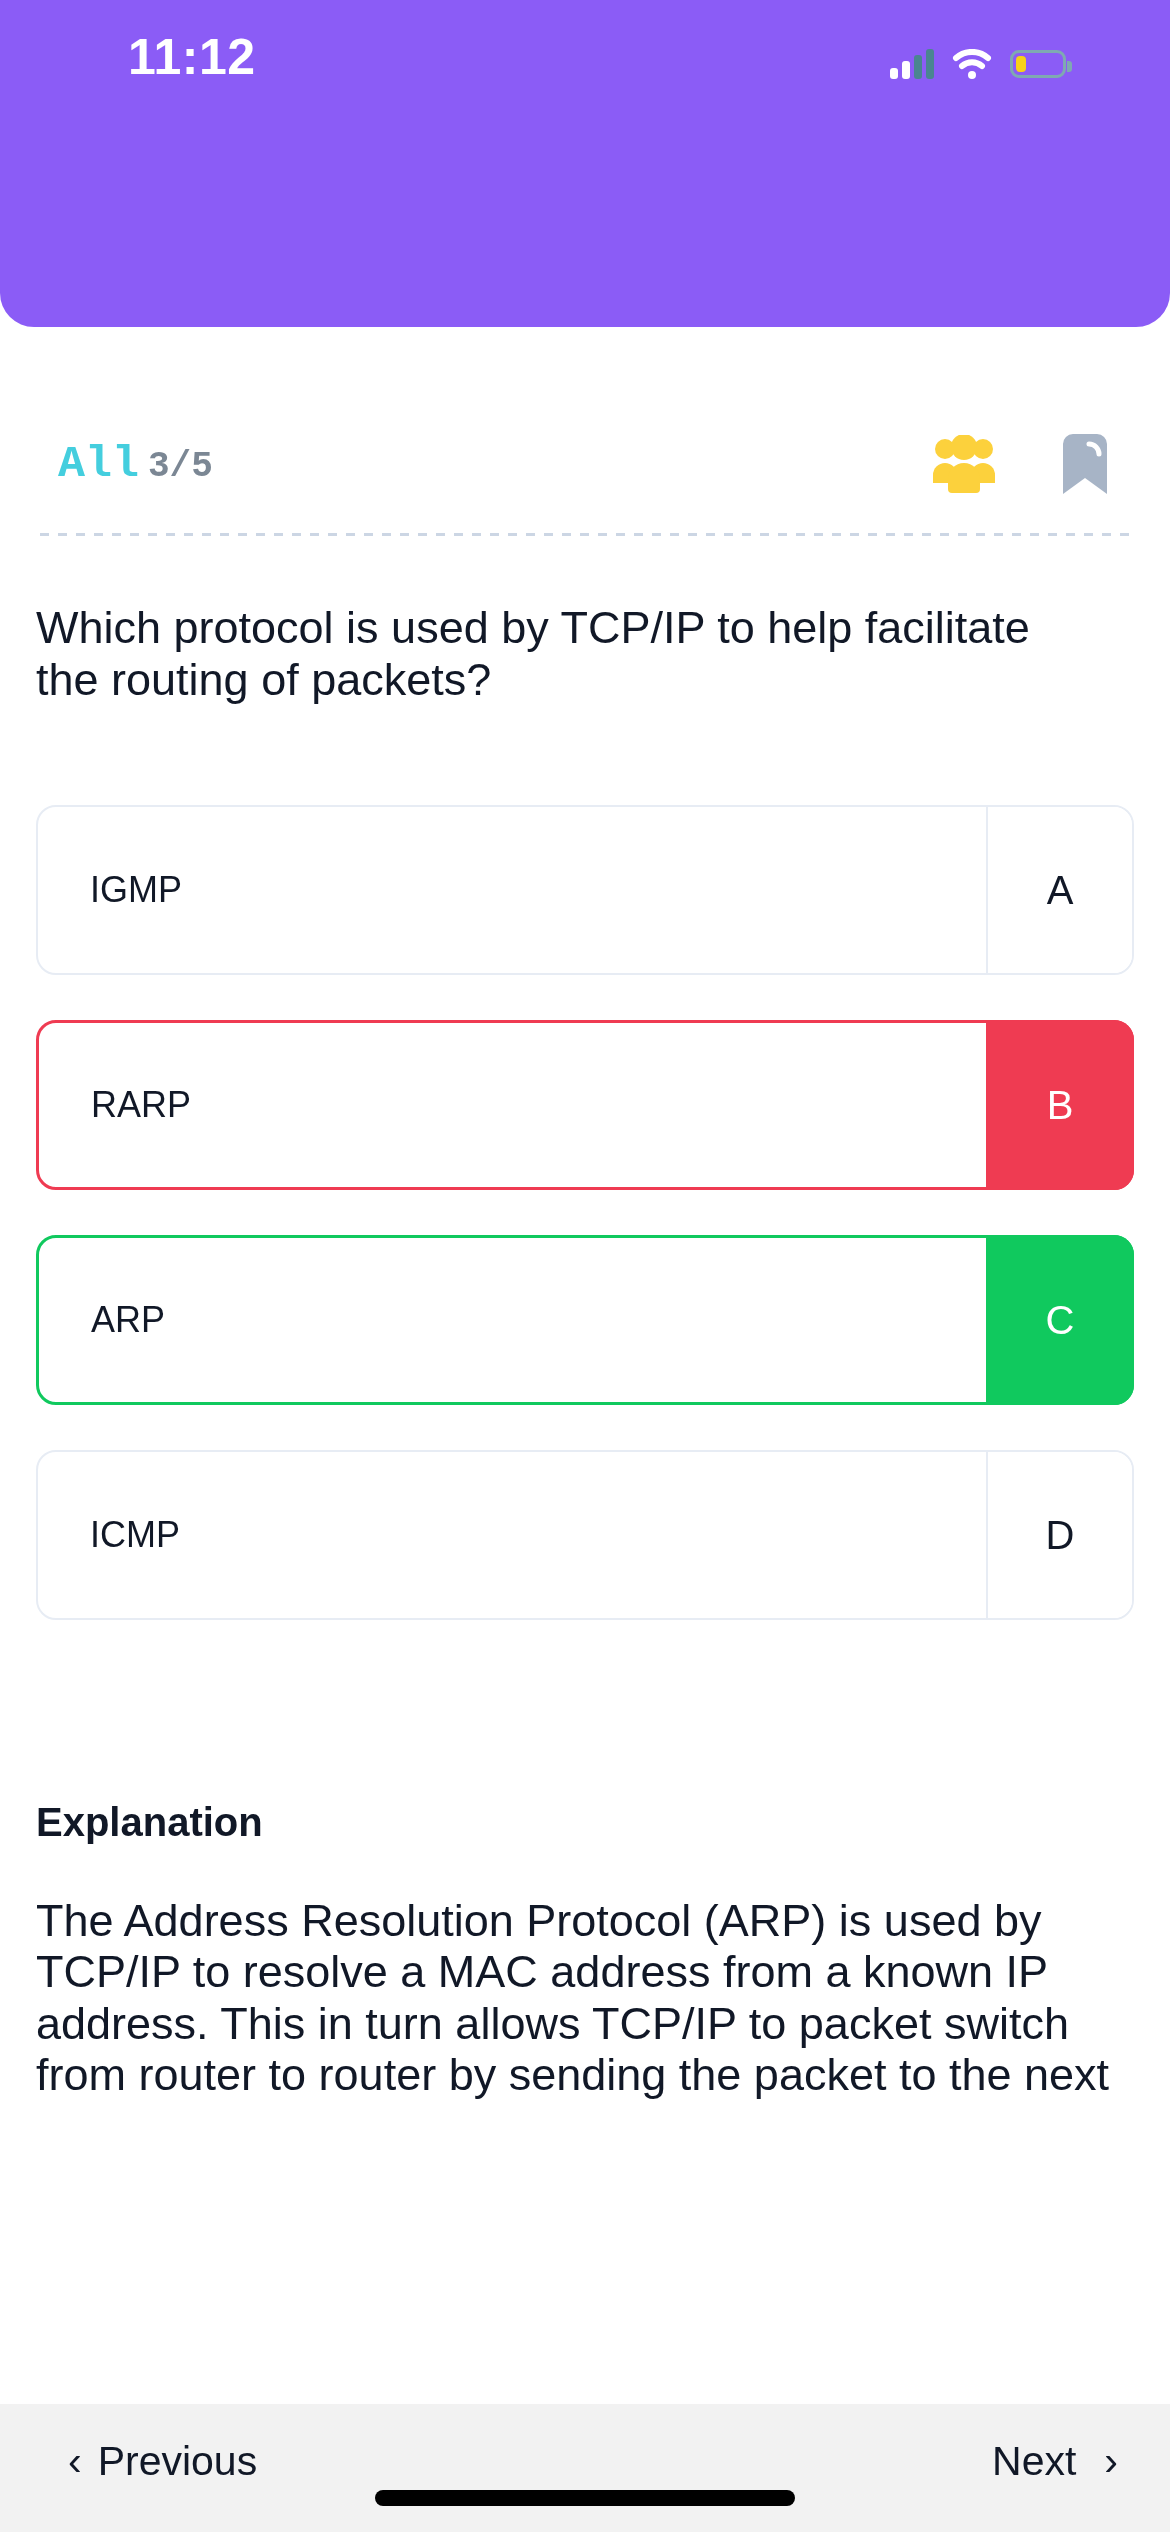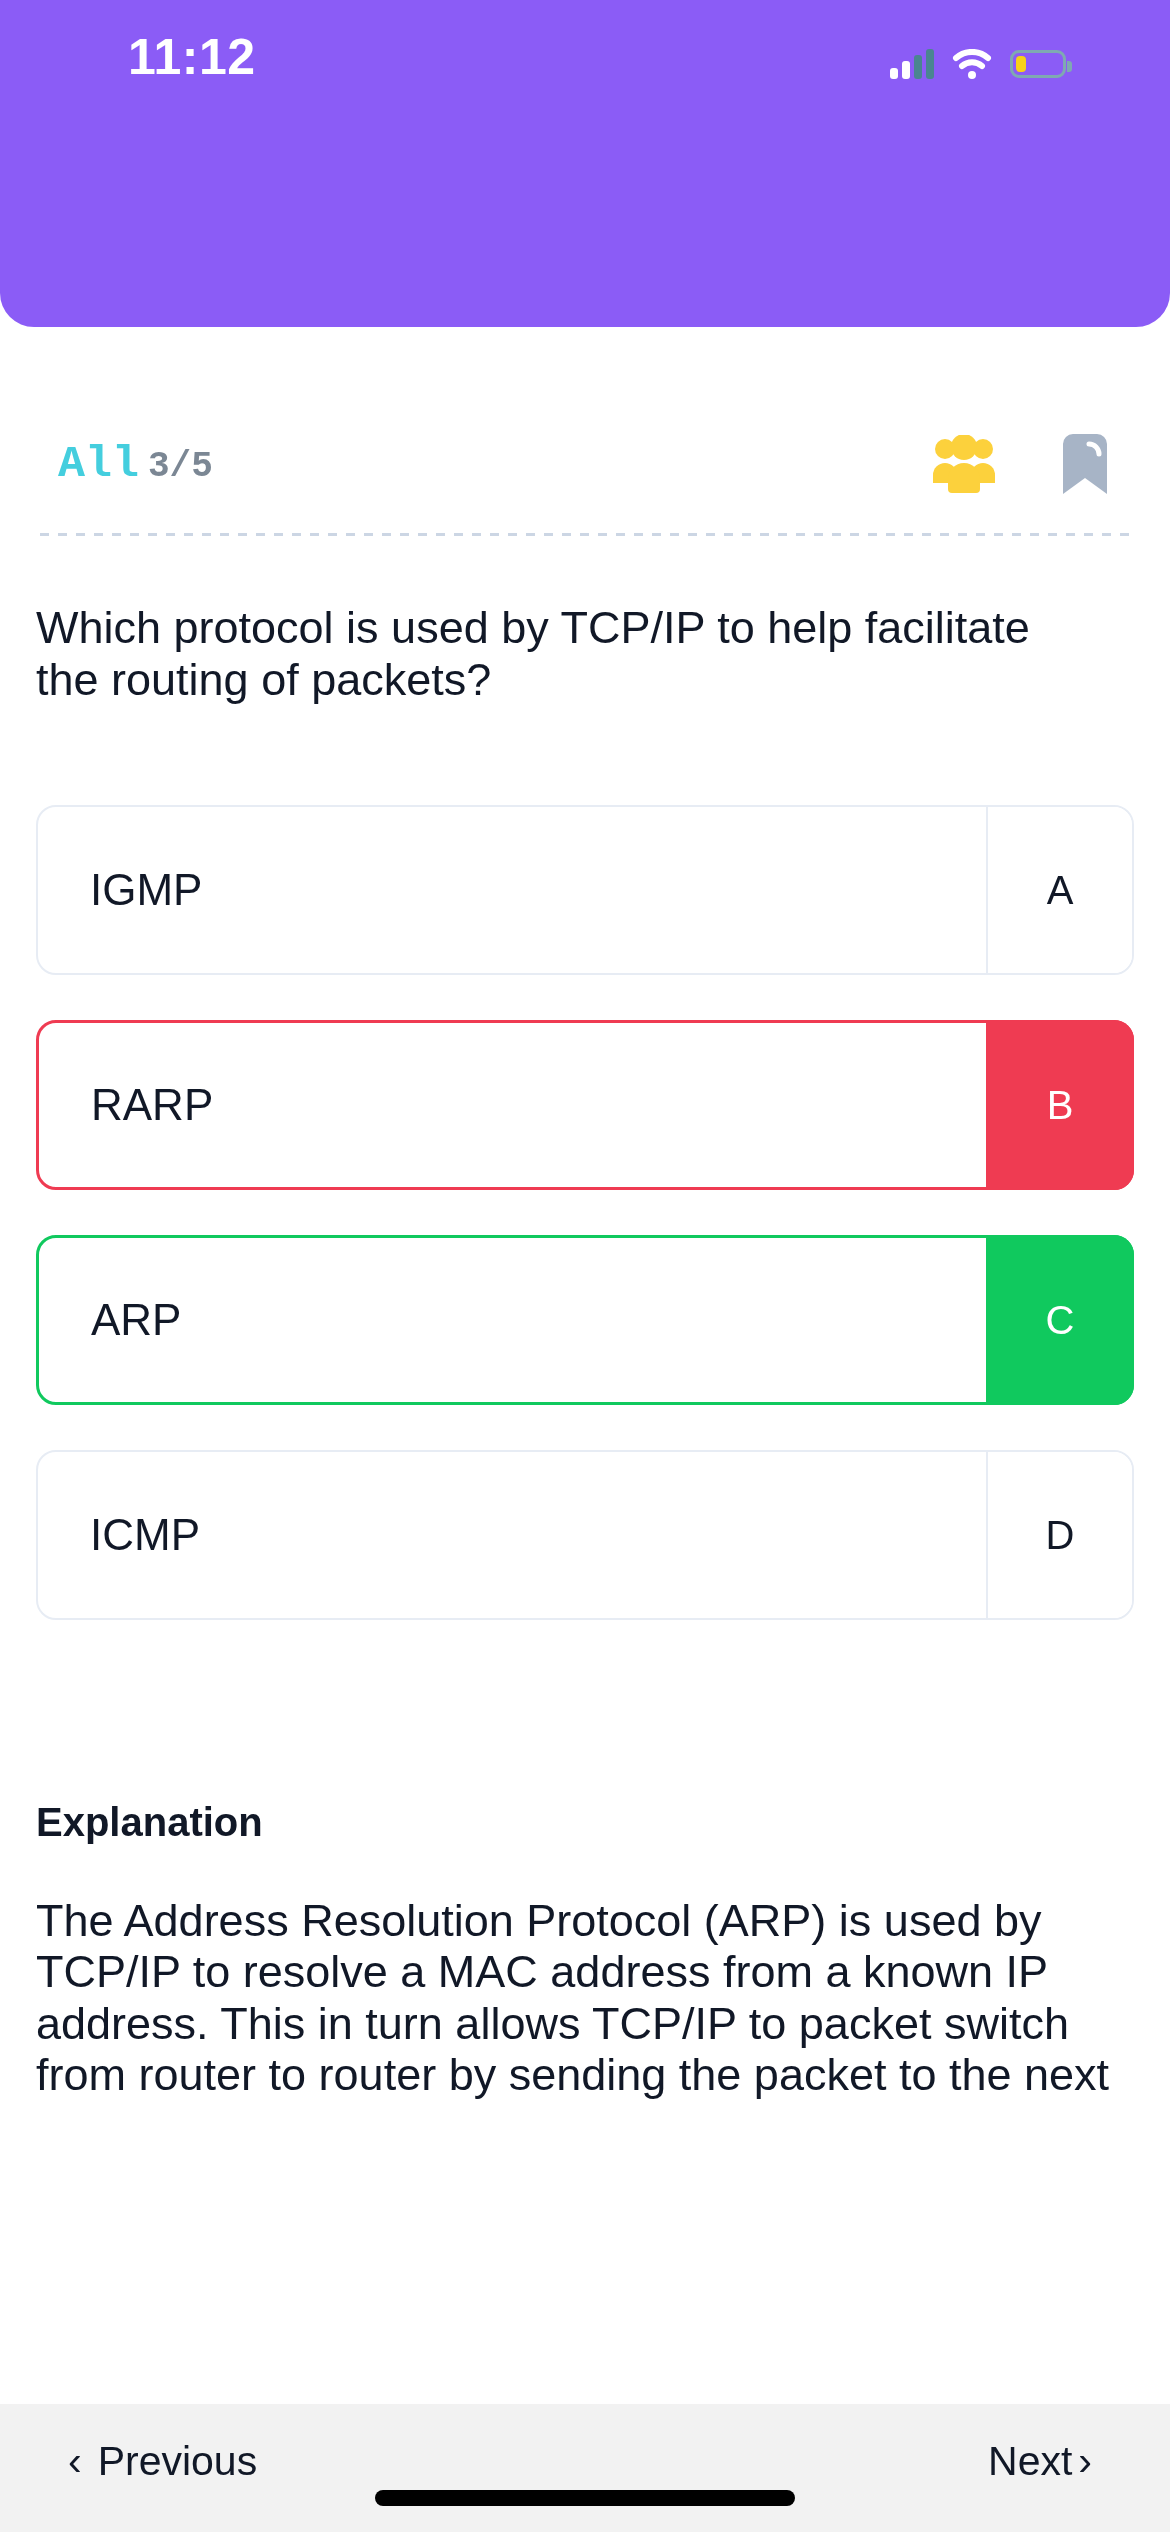--- a/index.html
+++ b/index.html
@@ -95,21 +95,21 @@
     position:relative; width:1098px; height:170px;
     border-radius:20px; margin-bottom:45px;
     background:#ffffff; display:flex; align-items:center;
   }
   .option.neutral { border:2px solid #E7ECF4; }
   .option.wrong   { border:3px solid #EF3B52;text-align:center; }
   .option.right   { border:3px solid #10C95E; }
 
   .opt-text {
     position:absolute; left:52px;
-    font-size:44px; color:#111827;
+    font-size:36px; color:#111827;
   }
   .opt-badge {
     position:absolute; right:-1px; top:-1px; bottom:-1px;
     width:148px; border-radius:0 20px 20px 0;
     display:flex; align-items:center; justify-content:center;
     font-size:40px;
   }
   .option.neutral .opt-badge {
     right:0; top:0; bottom:0; width:146px;
     background:#ffffff; color:#111827;
@@ -133,22 +133,22 @@
   .bottombar {
     position:absolute; left:0; bottom:0; width:1170px; height:128px;
     background:#F2F2F2;
   }
   .bb-prev {
     position:absolute; left:68px; top:34px;
     display:flex; align-items:center; gap:16px;
     font-size:41px; color:#111827;
   }
   .bb-next {
-    position:absolute; right:78px; top:34px;
-    display:flex; align-items:center; gap:6px;
+    position:absolute; right:52px; top:34px;
+    display:flex; align-items:center; gap:28px;
     font-size:41px; color:#111827;
   }
   .chev { font-size:41px; color:#111827; line-height:1; }
   .home-indicator {
     position:absolute; left:50%; transform:translateX(-50%);
     bottom:26px; width:420px; height:16px;
     background:#000000; border-radius:10px;
   }
 </style>
 </head>

